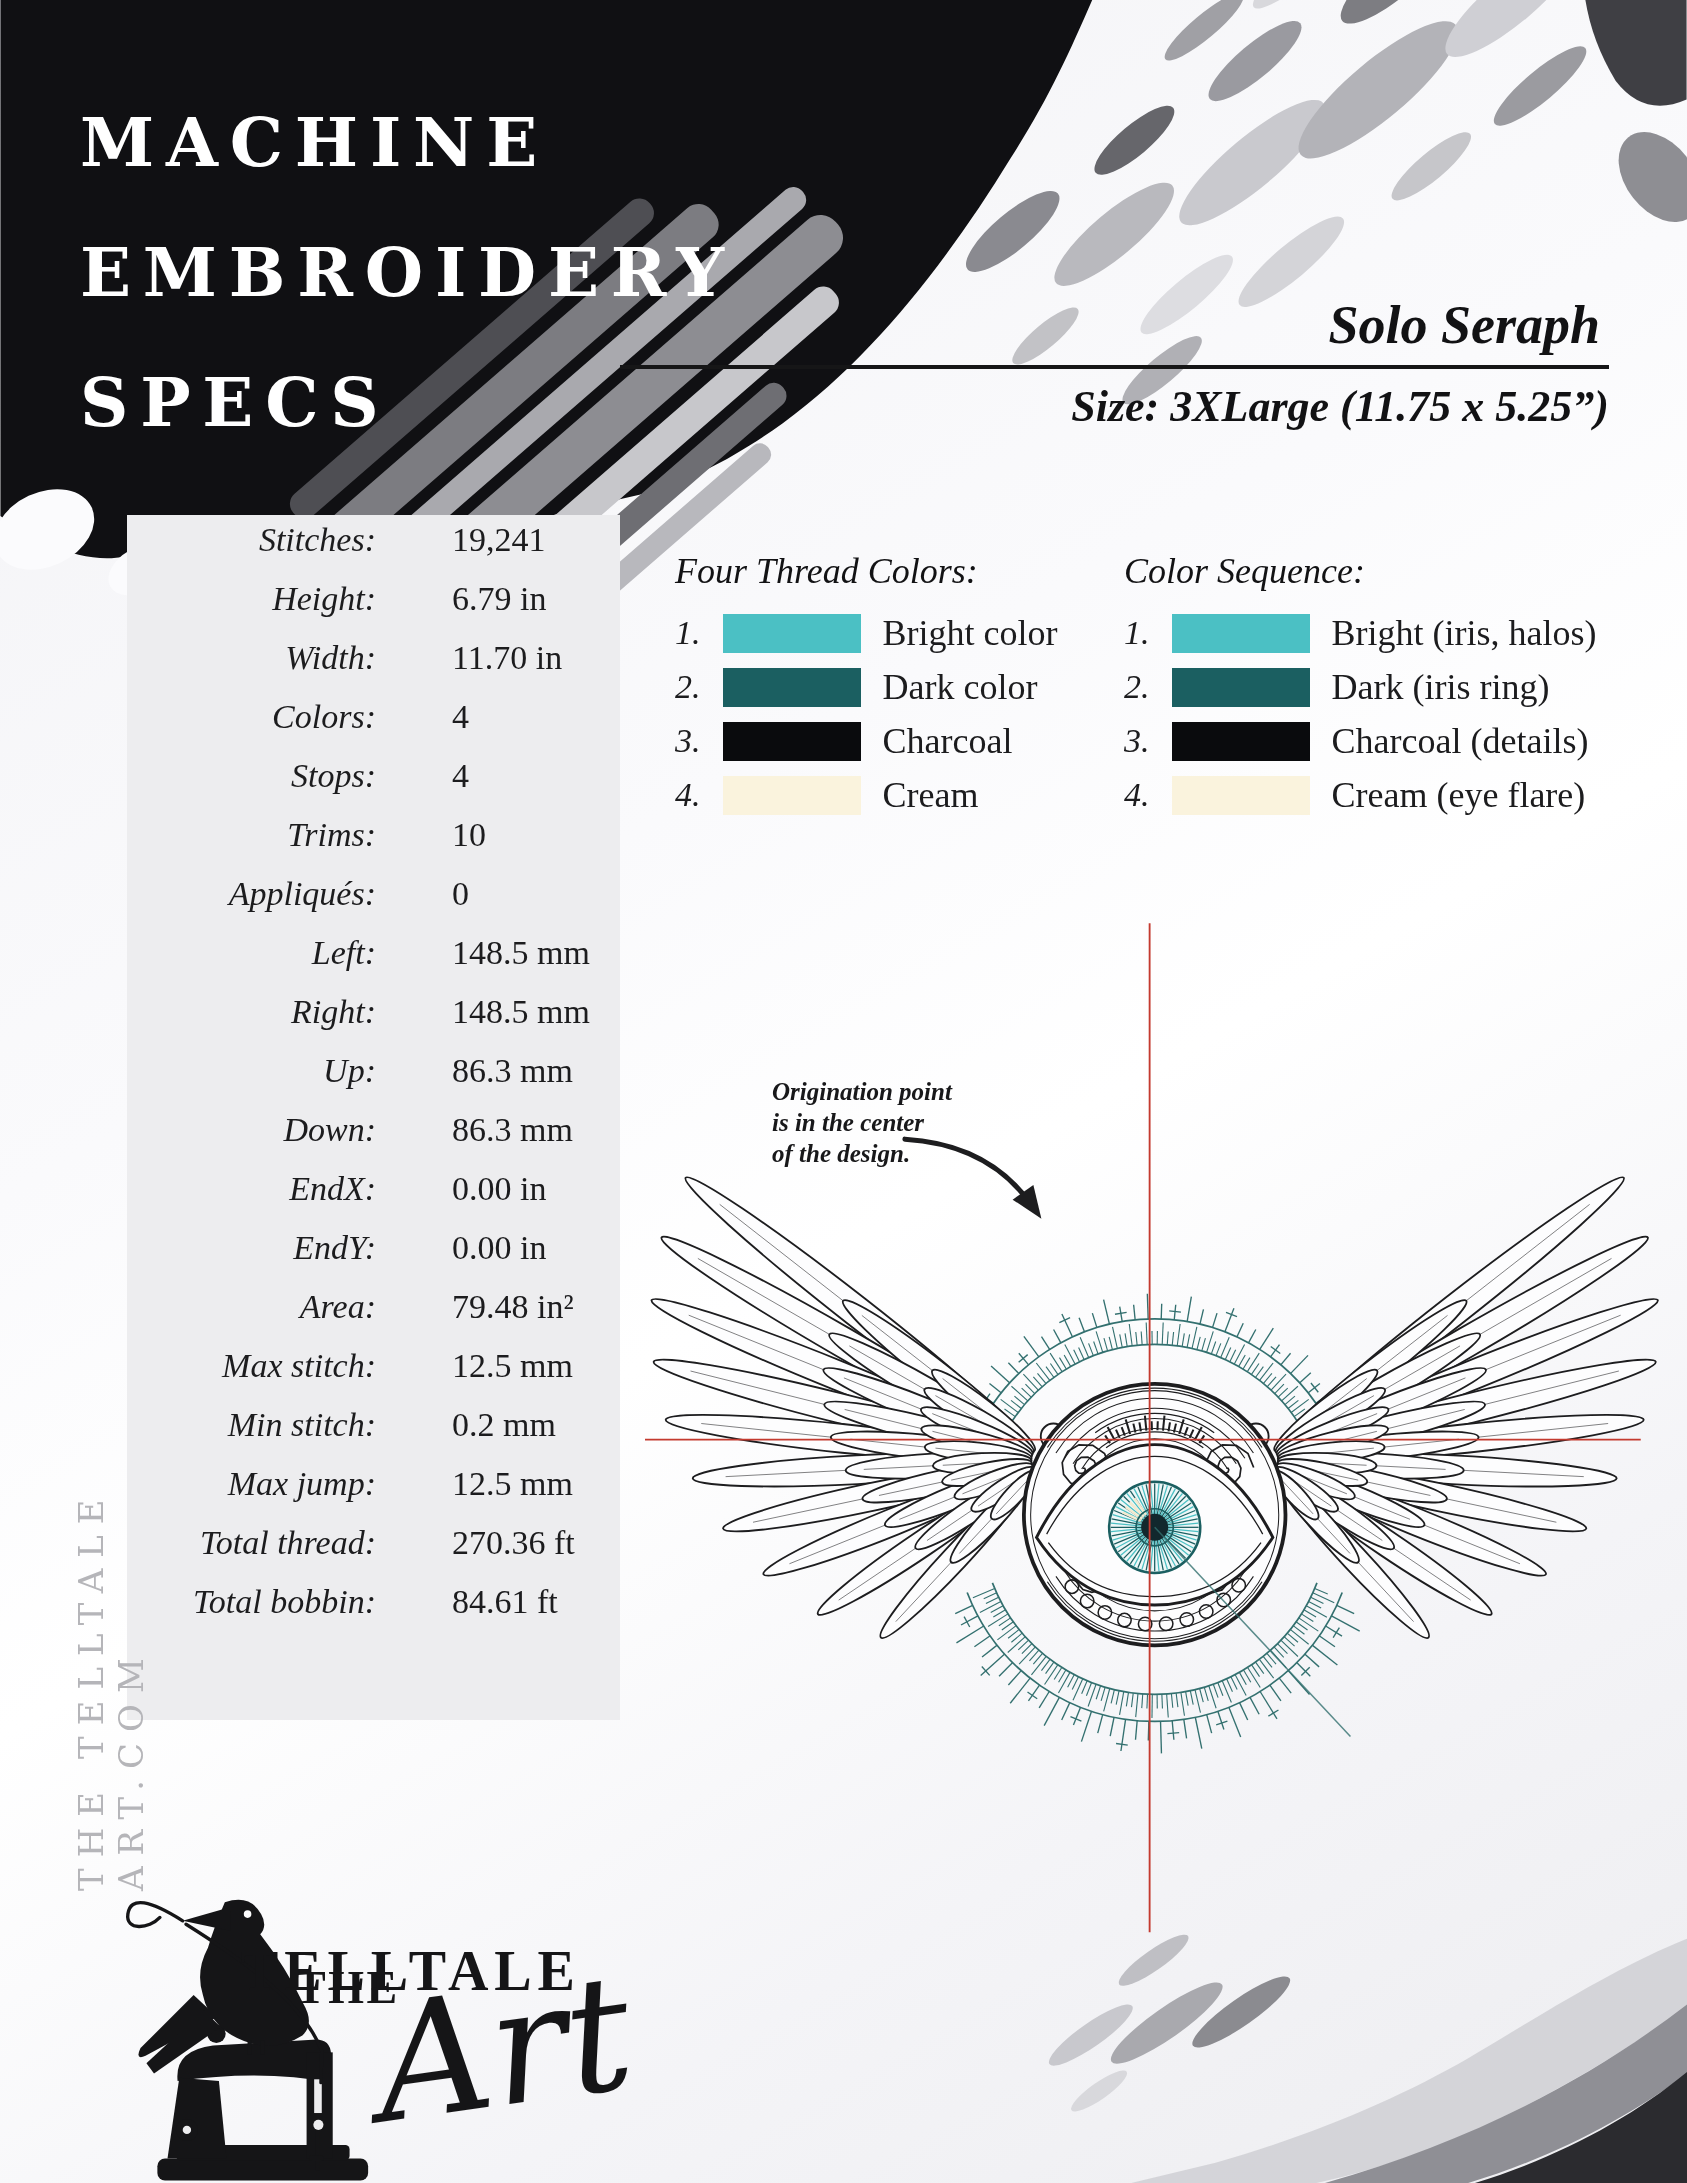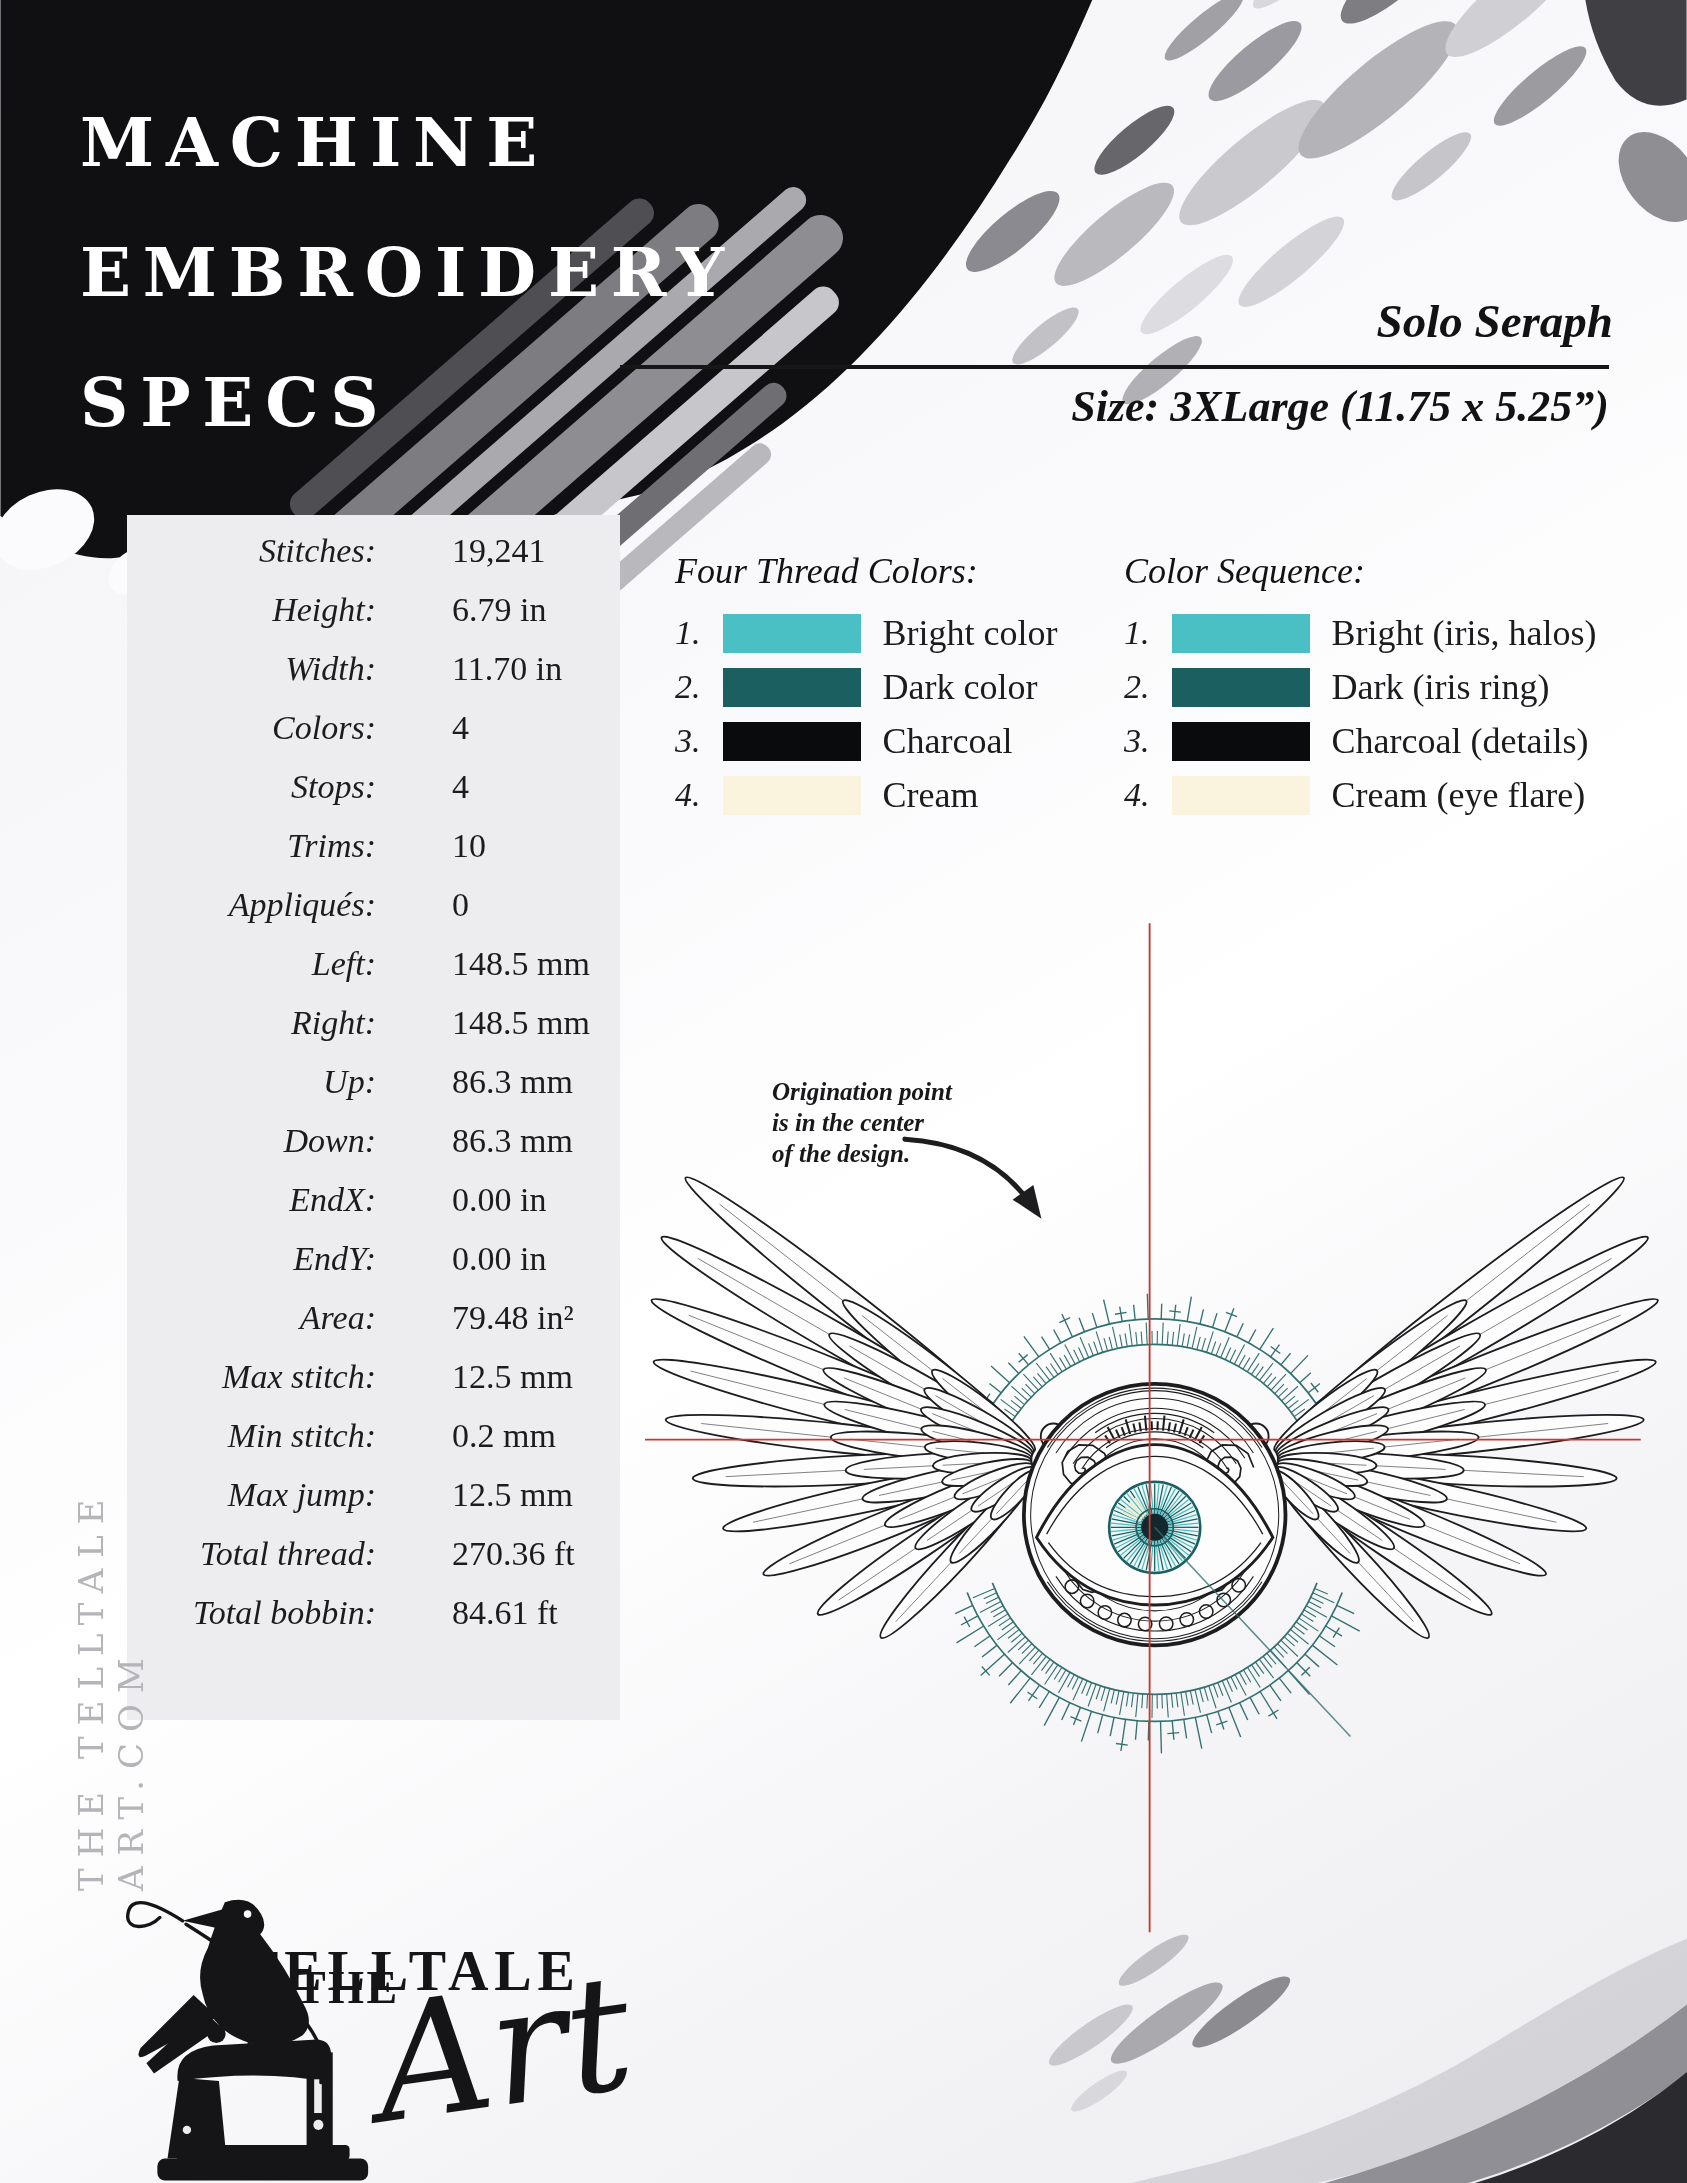--- a/index.html
+++ b/index.html
@@ -8,28 +8,28 @@
     background:linear-gradient(150deg,#f2f2f5 0%,#fafafc 38%,#ffffff 55%,#f4f4f7 78%,#ededf0 100%);
     font-family:"Liberation Serif","DejaVu Serif",serif;color:#1c1c1e;
   }
   .abs{position:absolute;}
   svg{display:block;}
 
   
   .brush-top{left:0;top:0;}
   .title{left:80px;top:78px;color:#ffffff;font-family:"DejaVu Serif",serif;
          font-size:67px;line-height:130px;letter-spacing:11.8px;font-weight:600;}
-  .design-name{right:74px;top:294px;font-size:47px;font-weight:bold;font-style:italic;color:#121214;}
+  .design-name{right:87px;top:294px;font-size:54px;font-weight:bold;font-style:italic;color:#121214;}
   .header-rule{left:620px;top:365px;width:989px;height:4.2px;background:#161617;}
   .size-line{right:78px;top:381px;font-size:44px;font-weight:bold;font-style:italic;color:#121214;}
 
   
   .panel{left:127px;top:515px;width:493px;height:1205px;background:#ededef;}
   .spec-rows{left:127px;top:521px;width:493px;}
-  .spec-row{display:flex;align-items:center;height:59px;font-size:34px;}
+  .spec-row{display:flex;height:59px;font-size:34px;}
   .spec-label{width:249px;text-align:right;font-style:italic;}
   .spec-value{margin-left:76px;}
 
   
   .list-heading{font-size:36px;font-style:italic;color:#121214;}
   .color-list{display:flex;flex-direction:column;}
   .color-row{display:flex;align-items:center;height:54px;}
   .color-num{font-size:34px;font-style:italic;width:34px;text-align:left;}
   .swatch{width:138px;height:39px;margin-left:13.5px;flex:none;}
   .color-label{font-size:36px;margin-left:22px;white-space:nowrap;}

